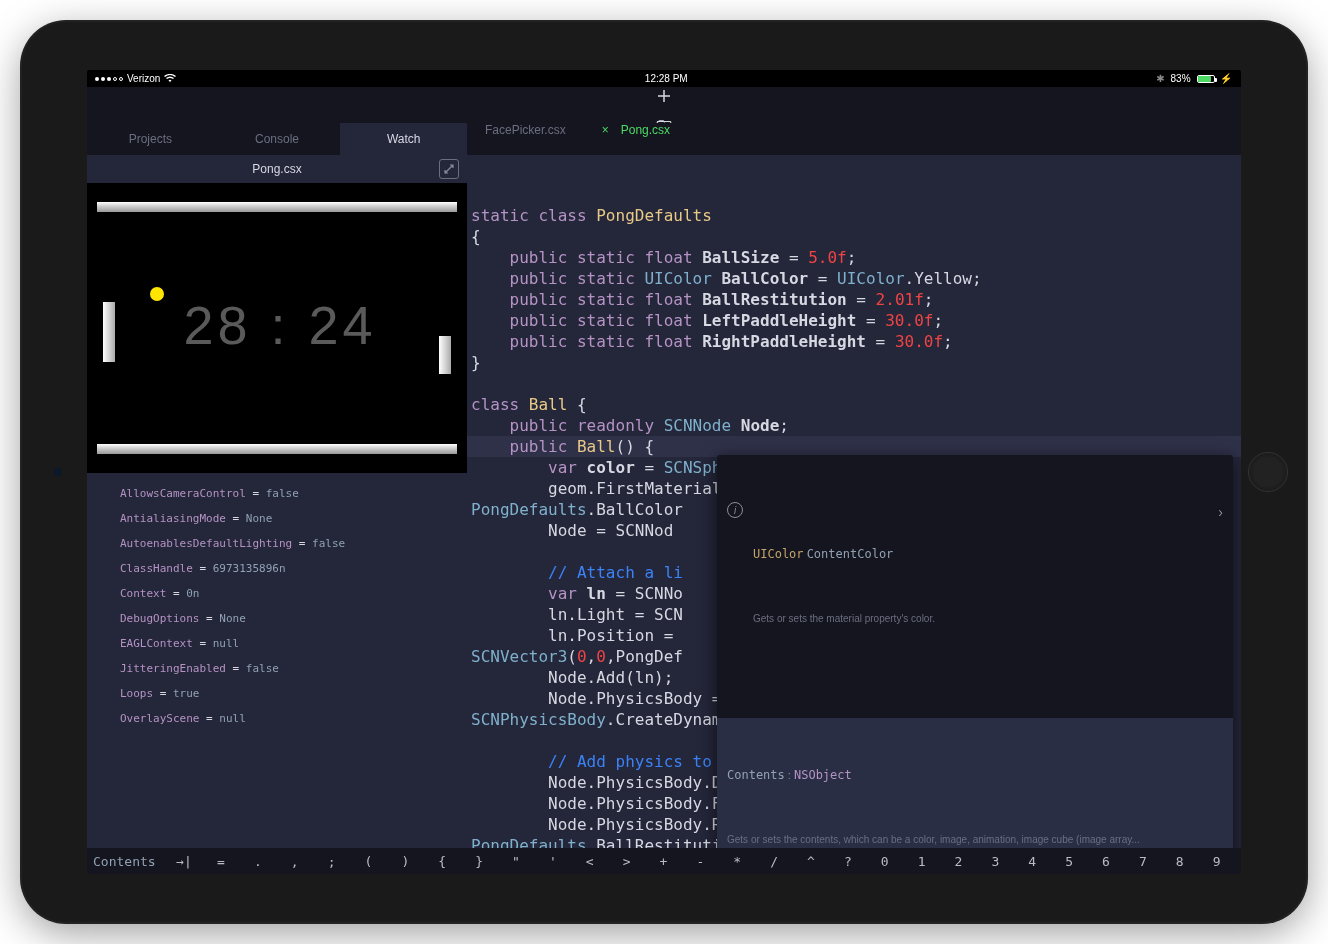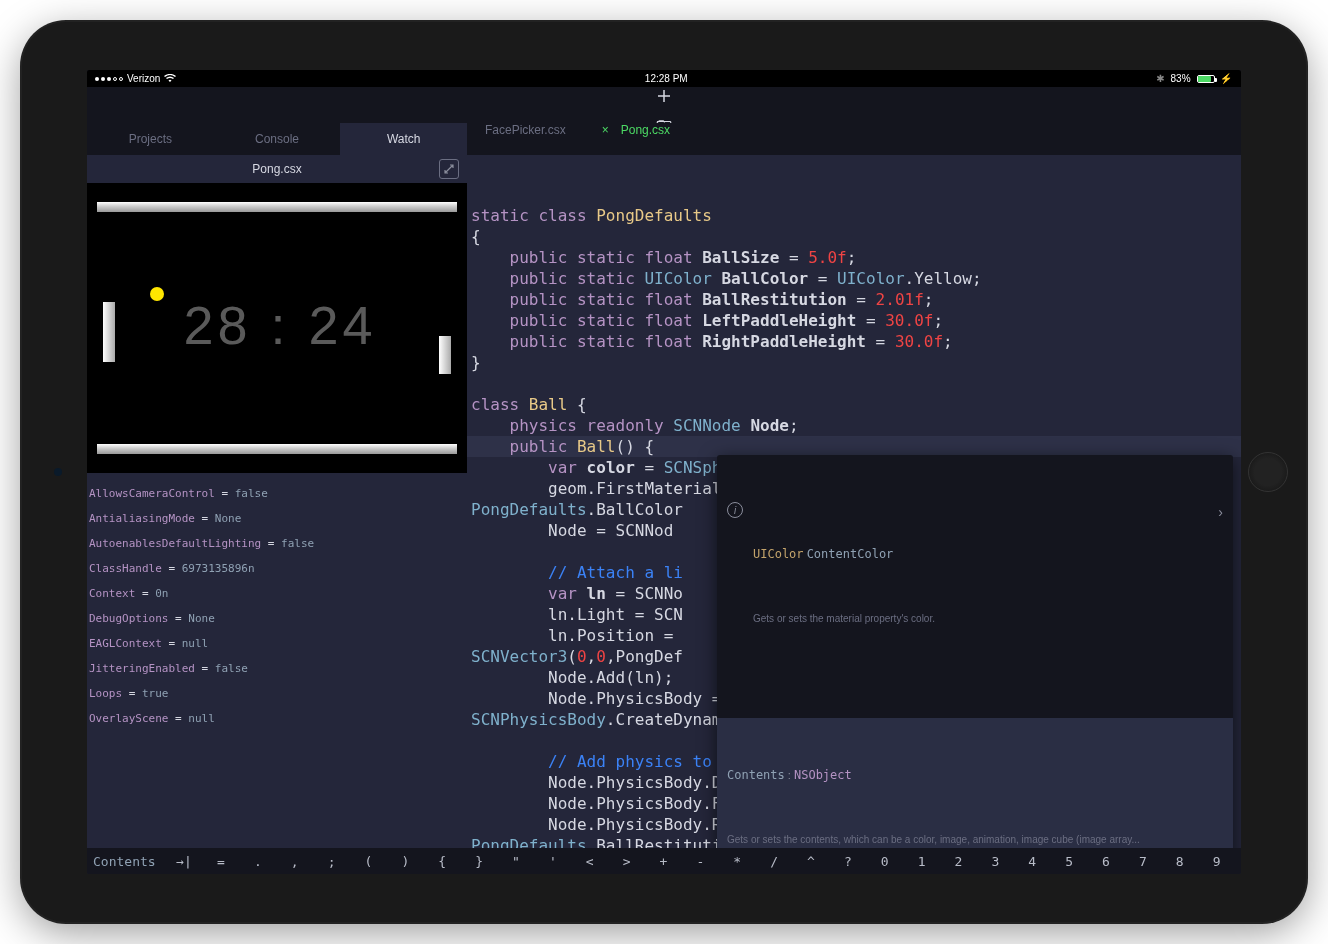--- a/index.html
+++ b/index.html
@@ -81,21 +81,21 @@
 .pong-preview { height: 290px; background: #000; position: relative; margin: 0; border-top: 1px solid #000; border-bottom: 1px solid #000; }
 .bar3d { position: absolute; background: linear-gradient(180deg,#fff 0%,#d0d0d0 40%,#999 100%); height: 10px; }
 .bar3d.top { top: 18px; left: 10px; right: 10px; }
 .bar3d.bot { bottom: 18px; left: 10px; right: 10px; }
 .paddle { position: absolute; width: 12px; height: 60px; background: linear-gradient(90deg,#fff,#aaa); }
 .paddle.left { left: 16px; top: 118px; }
 .paddle.right { right: 16px; top: 152px; height: 38px; }
 .ball { position: absolute; width: 14px; height: 14px; background: #ffe600; border-radius: 50%; left: 63px; top: 103px; }
 .score { position: absolute; top: 110px; left: 0; right: 0; text-align: center; font-size: 54px; color: #5a5a5a; font-weight: 300; font-family: 'Helvetica Neue', Arial; letter-spacing: 4px; margin-left: 6px; }
 
-.props { flex: 1; overflow-y: auto; padding: 8px 2px; font-family: Menlo, Consolas, monospace; font-size: 11px; }
+.props { flex: 1; overflow-y: auto; padding: 8px 27px; font-family: Menlo, Consolas, monospace; font-size: 11px; margin-left: 6px; }
 .prop-line { padding: 6px 0; color: #8fa1b3; }
 .prop-line .k { color: #b593c4; }
 .prop-line .v { color: #8fa1b3; }
 .prop-line .eq { color: #d6d8e2; }
 
 .right-pane { flex: 1; display: flex; flex-direction: column; min-width: 0; background: #24263a; }
 .editor-tabs { height: 32px; display: flex; background: #14151e; }
 .editor-tabs .etab { padding: 0 18px; display: flex; align-items: flex-start; gap: 12px; color: #6b6e82; font-size: 12px; cursor: pointer; position: relative; }
 .editor-tabs .etab.active { color: #4cd964; }
 .etab .close { color: #4cd964; }
@@ -251,21 +251,21 @@
 <pre><span class="kw">static class</span> <span class="fn">PongDefaults</span>
 {
     <span class="kw">public static float</span> <span class="ident">BallSize</span> = <span class="num">5.0f</span>;
     <span class="kw">public static</span> <span class="ty">UIColor</span> <span class="ident">BallColor</span> = <span class="ty">UIColor</span>.Yellow;
     <span class="kw">public static float</span> <span class="ident">BallRestitution</span> = <span class="num">2.01f</span>;
     <span class="kw">public static float</span> <span class="ident">LeftPaddleHeight</span> = <span class="num">30.0f</span>;
     <span class="kw">public static float</span> <span class="ident">RightPaddleHeight</span> = <span class="num">30.0f</span>;
 }
 
 <span class="kw">class</span> <span class="fn">Ball</span> {
-    <span class="kw">physics readonly</span> <span class="ty">SCNNode</span> <span class="ident">Node</span>;
+    <span class="kw">public readonly</span> <span class="ty">SCNNode</span> <span class="ident">Node</span>;
     <span class="kw">public</span> <span class="fn">Ball</span>() {
         <span class="kw">var</span> <span class="ident">color</span> = <span class="ty">SCNSphere</span>.Create(PongDefaults.BallSize);
         geom.FirstMaterial.Diffuse.Content<span style="background:#3b3e56">Color</span> = 
 <span class="ty">PongDefaults</span>.BallColor
         Node = SCNNod
 
         <span class="cmt">// Attach a li</span>
         <span class="kw">var</span> <span class="ident">ln</span> = SCNNo
         ln.Light = SCN
         ln.Position = 

